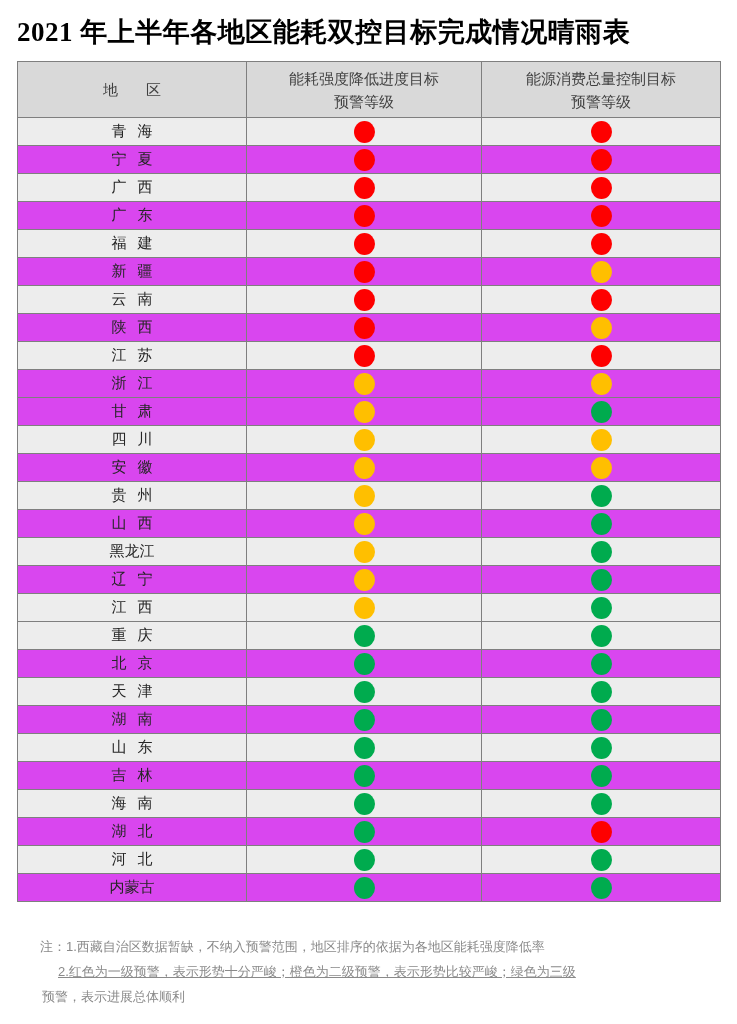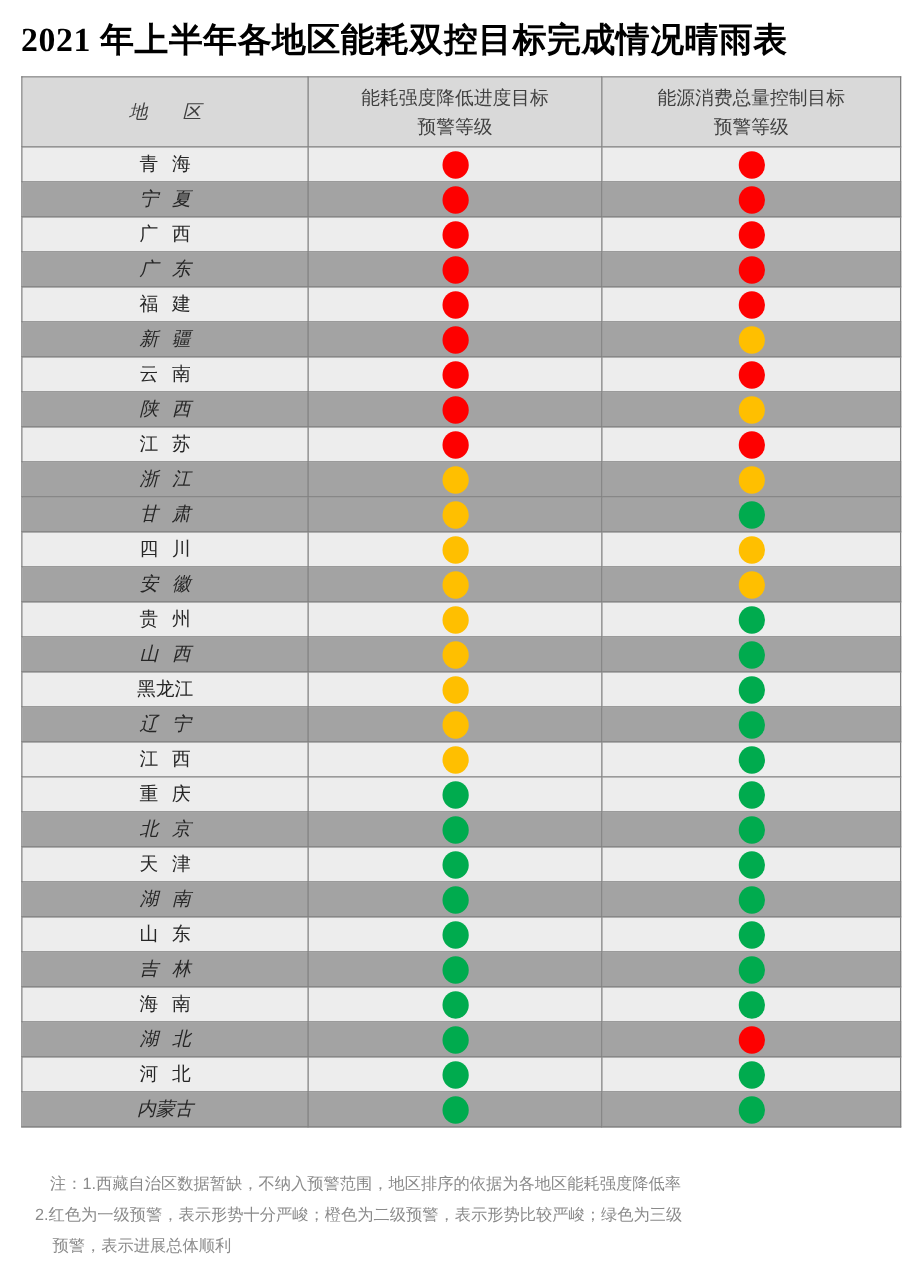--- a/index.html
+++ b/index.html
@@ -61,28 +61,27 @@
     font-size: 15px;
     line-height: 23px;
     color: #404040;
     text-align: center;
     vertical-align: middle;
   }
   .th-region-label {
     letter-spacing: 12px;
     padding-left: 12px;
     display: inline-block;
-    font-style: italic;
   }
   .th-two-line { display: block; }
 
   
   #warning-table tbody tr { height: 27px; border-radius: 13px; }
   #warning-table tbody tr.row-even td { background: #ededed; }
-  #warning-table tbody tr.row-odd  td { background: #a3a3a3; font-style: italic; }
+  #warning-table tbody tr.row-odd  td { background: #d946ef; }
 
   td.region-cell {
     text-align: center;
     vertical-align: middle;
     font-family: "Liberation Sans", "DejaVu Sans", sans-serif;
     font-size: 15px;
     color: #262626;
     height: 27px;
   }
   .region-name {
@@ -112,21 +111,21 @@
     left: 0;
     top: 934px;
     width: 737px;
     font-family: "Liberation Sans", "DejaVu Sans", sans-serif;
     font-size: 13px;
     line-height: 25px;
     color: #8a8a8a;
   }
   #footnote .note-line { white-space: nowrap; }
   #footnote .note-line-1 { padding-left: 40px; }
-  #footnote .note-line-2 { padding-left: 28px; }
+  #footnote .note-line-2 { padding-left: 58px; text-decoration: underline; }
   #footnote .note-line-3 { padding-left: 42px; }
 </style>
 </head>
 <body>
 
 <div id="page-title">2021 年上半年各地区能耗双控目标完成情况晴雨表</div>
 
 <table id="warning-table">
   <colgroup>
     <col class="col-region">

